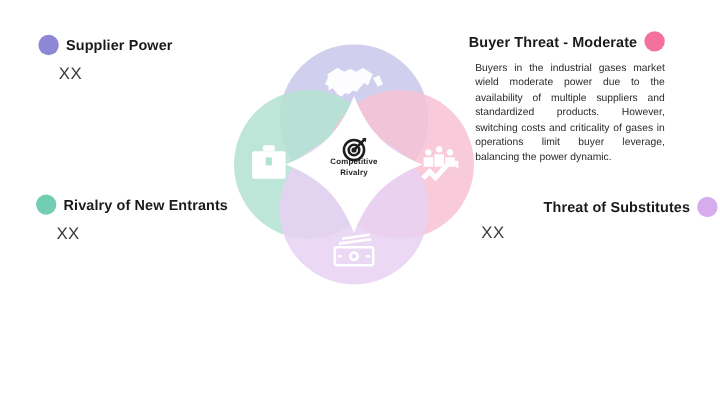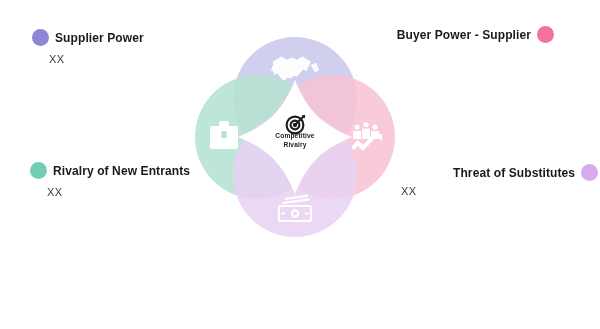--- a/index.html
+++ b/index.html
@@ -40,21 +40,21 @@
     flex: 0 0 auto;
     display: block;
   }
   .legend-title {
     font-size: 12px;
     font-weight: bold;
     letter-spacing: 0.1px;
     color: #1a1a1a;
   }
   .legend-xx {
-    font-size: 11px;
+    font-size: 14px;
     color: #3b3b3b;
     letter-spacing: 0.4px;
     margin-top: 7px;
   }
 
   
   #legend-supplier { left: 32px; top: 29px; }
   #legend-supplier .legend-xx { margin-left: 17px; }
 
   
@@ -193,23 +193,24 @@
   <div class="legend" id="legend-entrants">
     <div class="legend-row">
       <span class="dot" style="background:#73cdb3"></span>
       <span class="legend-title">Rivalry of New Entrants</span>
     </div>
     <div class="legend-xx">XX</div>
   </div>
 
   <div class="legend" id="legend-buyer">
     <div class="legend-row">
-      <span class="legend-title">Buyer Power - Supplier</span>
+      <span class="legend-title">Buyer Threat - Moderate</span>
       <span class="dot" style="background:#f4719f"></span>
     </div>
+    <div class="body-text">Buyers in the industrial gases market wield moderate power due to the availability of multiple suppliers and standardized products. However, switching costs and criticality of gases in operations limit buyer leverage, balancing the power dynamic.</div>
   </div>
 
   <div class="legend" id="legend-substitutes">
     <div class="legend-row">
       <span class="legend-title">Threat of Substitutes</span>
       <span class="dot" style="background:#d7acee"></span>
     </div>
     <div class="legend-xx">XX</div>
   </div>
 

